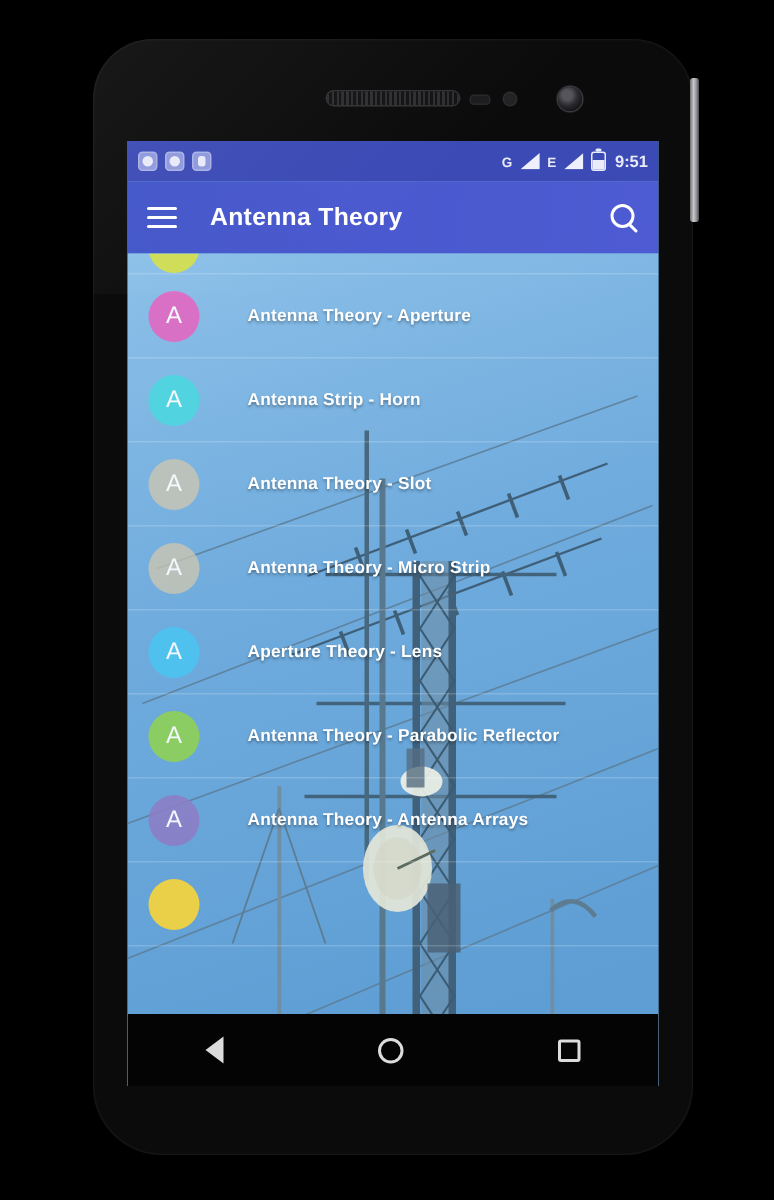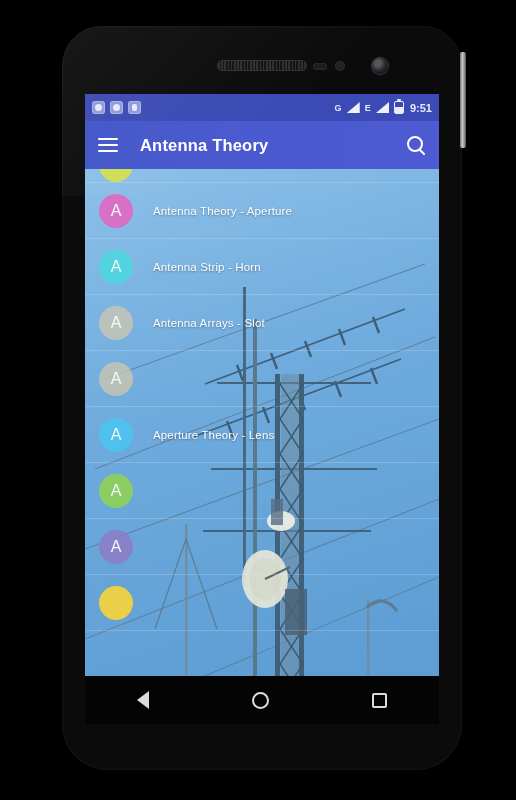--- a/index.html
+++ b/index.html
@@ -108,21 +108,21 @@
     padding:0 14px; border-bottom:1px solid rgba(255,255,255,.18);
     cursor:pointer;
   }
   .row.clip-top{ height:14px; overflow:hidden; align-items:flex-end; }
   .avatar{
     width:34px; height:34px; border-radius:50%;
     display:flex; align-items:center; justify-content:center; flex:0 0 auto;
     color:#fff; font-size:16px; font-weight:300; opacity:.92;
   }
   .row-label{
-    margin-left:20px; color:#fff; font-size:11.5px; font-weight:normal;
+    margin-left:32px; color:#fff; font-size:11.5px; font-weight:bold;
     text-shadow:0 1px 2px rgba(0,0,0,.35); letter-spacing:.15px; white-space:nowrap;
   }
 
   
   .ad{
     position:absolute; left:0; bottom:0; width:100%; height:48px;
     background:#fff; display:flex; align-items:center; padding:0 8px;
     border-top:1px solid #cfcfcf;
   }
   .ad-logo{ width:36px; height:6px; background:linear-gradient(90deg,#5a6570,#aab3bc);
@@ -300,38 +300,41 @@
             <div class="row-label">Antenna Theory - Aperture</div>
           </div>
 
           <div class="row">
             <div class="avatar" style="background:#4fd7e0">A</div>
             <div class="row-label">Antenna Strip - Horn</div>
           </div>
 
           <div class="row">
             <div class="avatar" style="background:rgba(207,199,174,.82)">A</div>
-            <div class="row-label">Antenna Arrays - Slot</div>
+            <div class="row-label">Antenna Theory - Slot</div>
           </div>
 
           <div class="row">
             <div class="avatar" style="background:rgba(207,199,174,.82)">A</div>
+            <div class="row-label">Antenna Theory - Micro Strip</div>
           </div>
 
           <div class="row">
             <div class="avatar" style="background:#4cc3f0">A</div>
             <div class="row-label">Aperture Theory - Lens</div>
           </div>
 
           <div class="row">
             <div class="avatar" style="background:#8fd159">A</div>
+            <div class="row-label">Antenna Theory - Parabolic Reflector</div>
           </div>
 
           <div class="row">
             <div class="avatar" style="background:#8b7fc7">A</div>
+            <div class="row-label">Antenna Theory - Antenna Arrays</div>
           </div>
 
           <div class="row">
             <div class="avatar" style="background:#f5d33d"></div>
           </div>
 
         </div>
 
         <div class="ad">
           <div class="ad-logo"></div>

